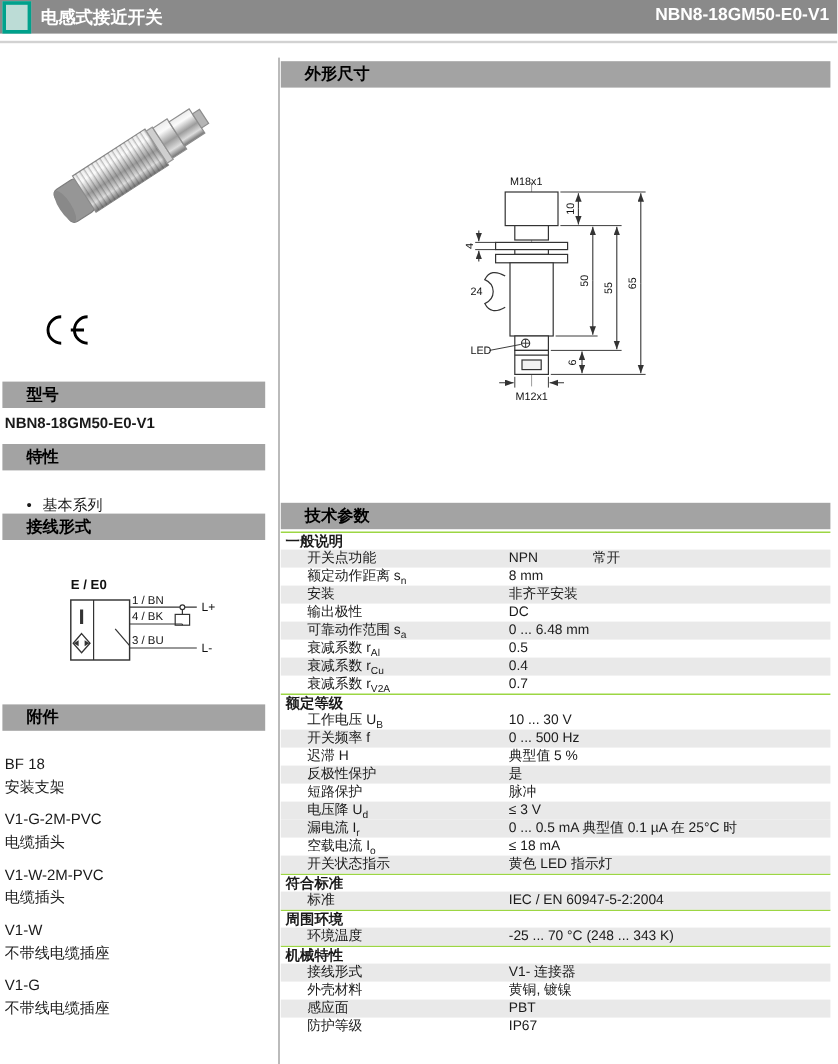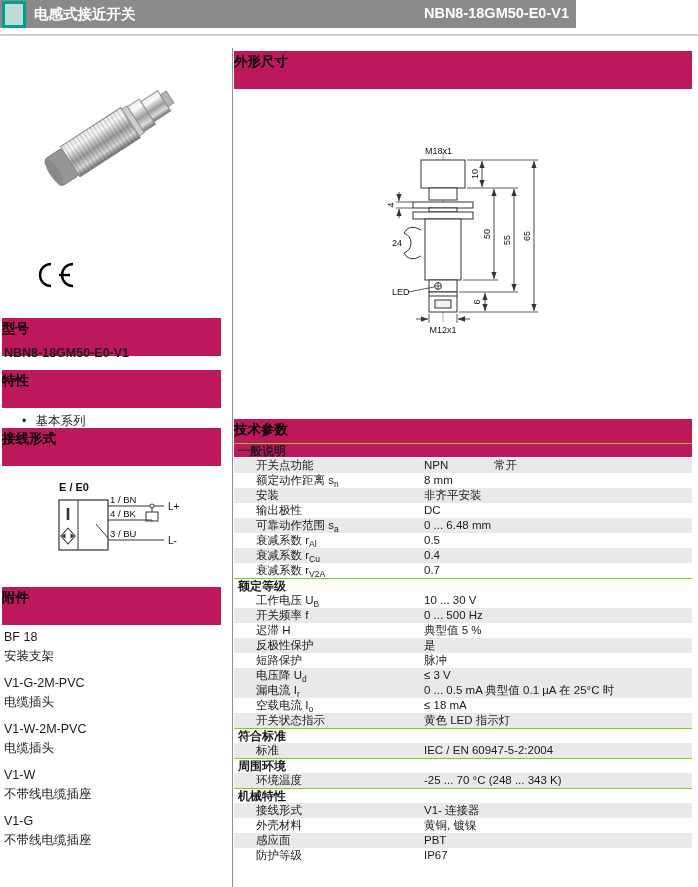--- a/index.html
+++ b/index.html
@@ -1,30 +1,30 @@
 <!DOCTYPE html>
 <html><head>
 <meta charset="utf-8">
 <style>
   html,body{margin:0;padding:0;}
   body{background:#fff;}
   .page{position:relative;width:698px;height:887px;background:#ffffff;overflow:hidden;
         font-family:"Liberation Sans","DejaVu Sans",sans-serif;color:#1a1a1a;}
   
-  .top-bar{position:absolute;left:0;top:0;width:576px;height:28px;background:#8a8a8a;}
+  .top-bar{position:absolute;left:0;top:0;width:698px;height:28px;background:#8a8a8a;}
   .brand-icon{position:absolute;left:2px;top:1px;width:24px;height:27px;background:#bcdcd6;
               border:3px solid #00a18c;box-sizing:border-box;}
   .title-left{position:absolute;left:34px;top:5px;color:#fff;font-weight:bold;font-size:14.5px;}
   .title-right{position:absolute;right:7px;top:5px;color:#fff;font-weight:bold;font-size:14.5px;}
   .rule{position:absolute;left:0;top:34px;width:698px;height:2px;background:#d2d2d2;}
   .vdivider{position:absolute;left:232px;top:48px;width:1px;height:839px;background:#8f8f8f;}
 
   
-  .bar{position:absolute;height:38px;background:#be185d;color:#000;font-weight:bold;
-       font-size:13.5px;line-height:22px;padding-left:0;box-sizing:border-box;}
+  .bar{position:absolute;height:22px;background:#a3a3a3;color:#000;font-weight:bold;
+       font-size:13.5px;line-height:22px;padding-left:20px;box-sizing:border-box;}
   .bar.l{left:2px;width:219px;}
   .bar.r{left:234px;width:458px;}
 
   
   .model-value{position:absolute;left:4px;top:346px;font-weight:bold;font-size:12.5px;}
   .features-list{position:absolute;left:4px;top:396px;margin:16px;padding:0;list-style:none;
                  font-size:12.5px;}
   .features-list li{line-height:19px;}
   .features-list li:before{content:"\2022";margin:0 9px 0 2px;}
   .accessories{position:absolute;left:4px;top:618px;width:222px;font-size:12.5px;}

